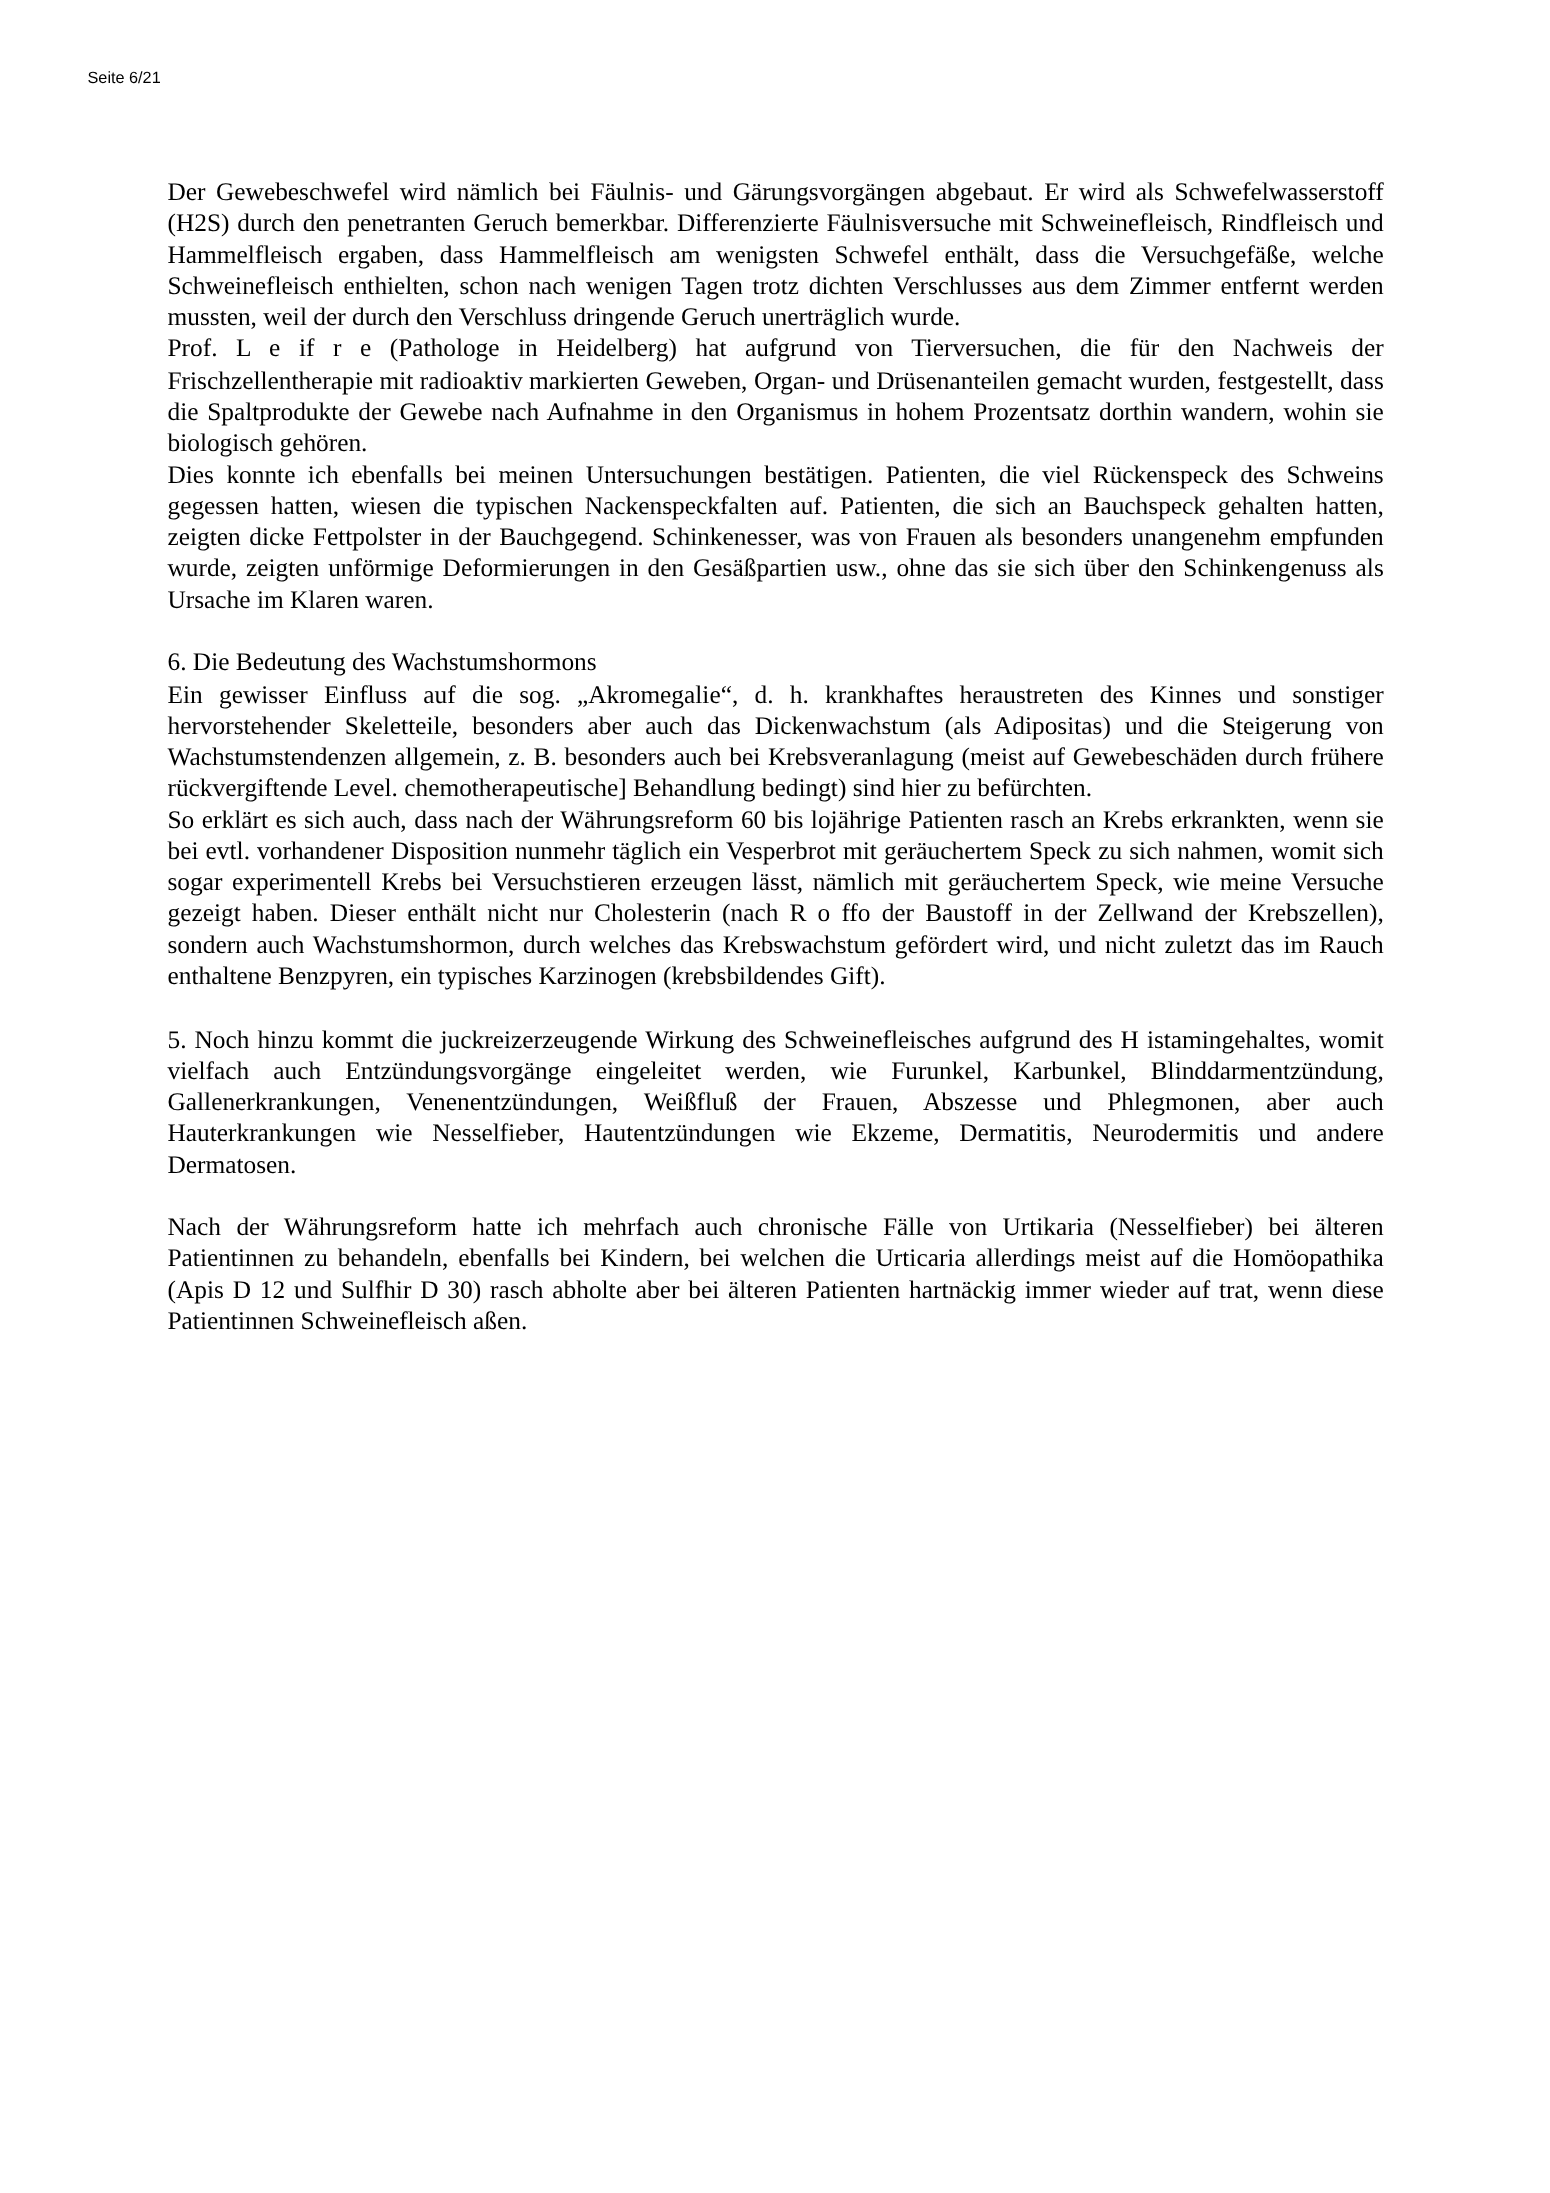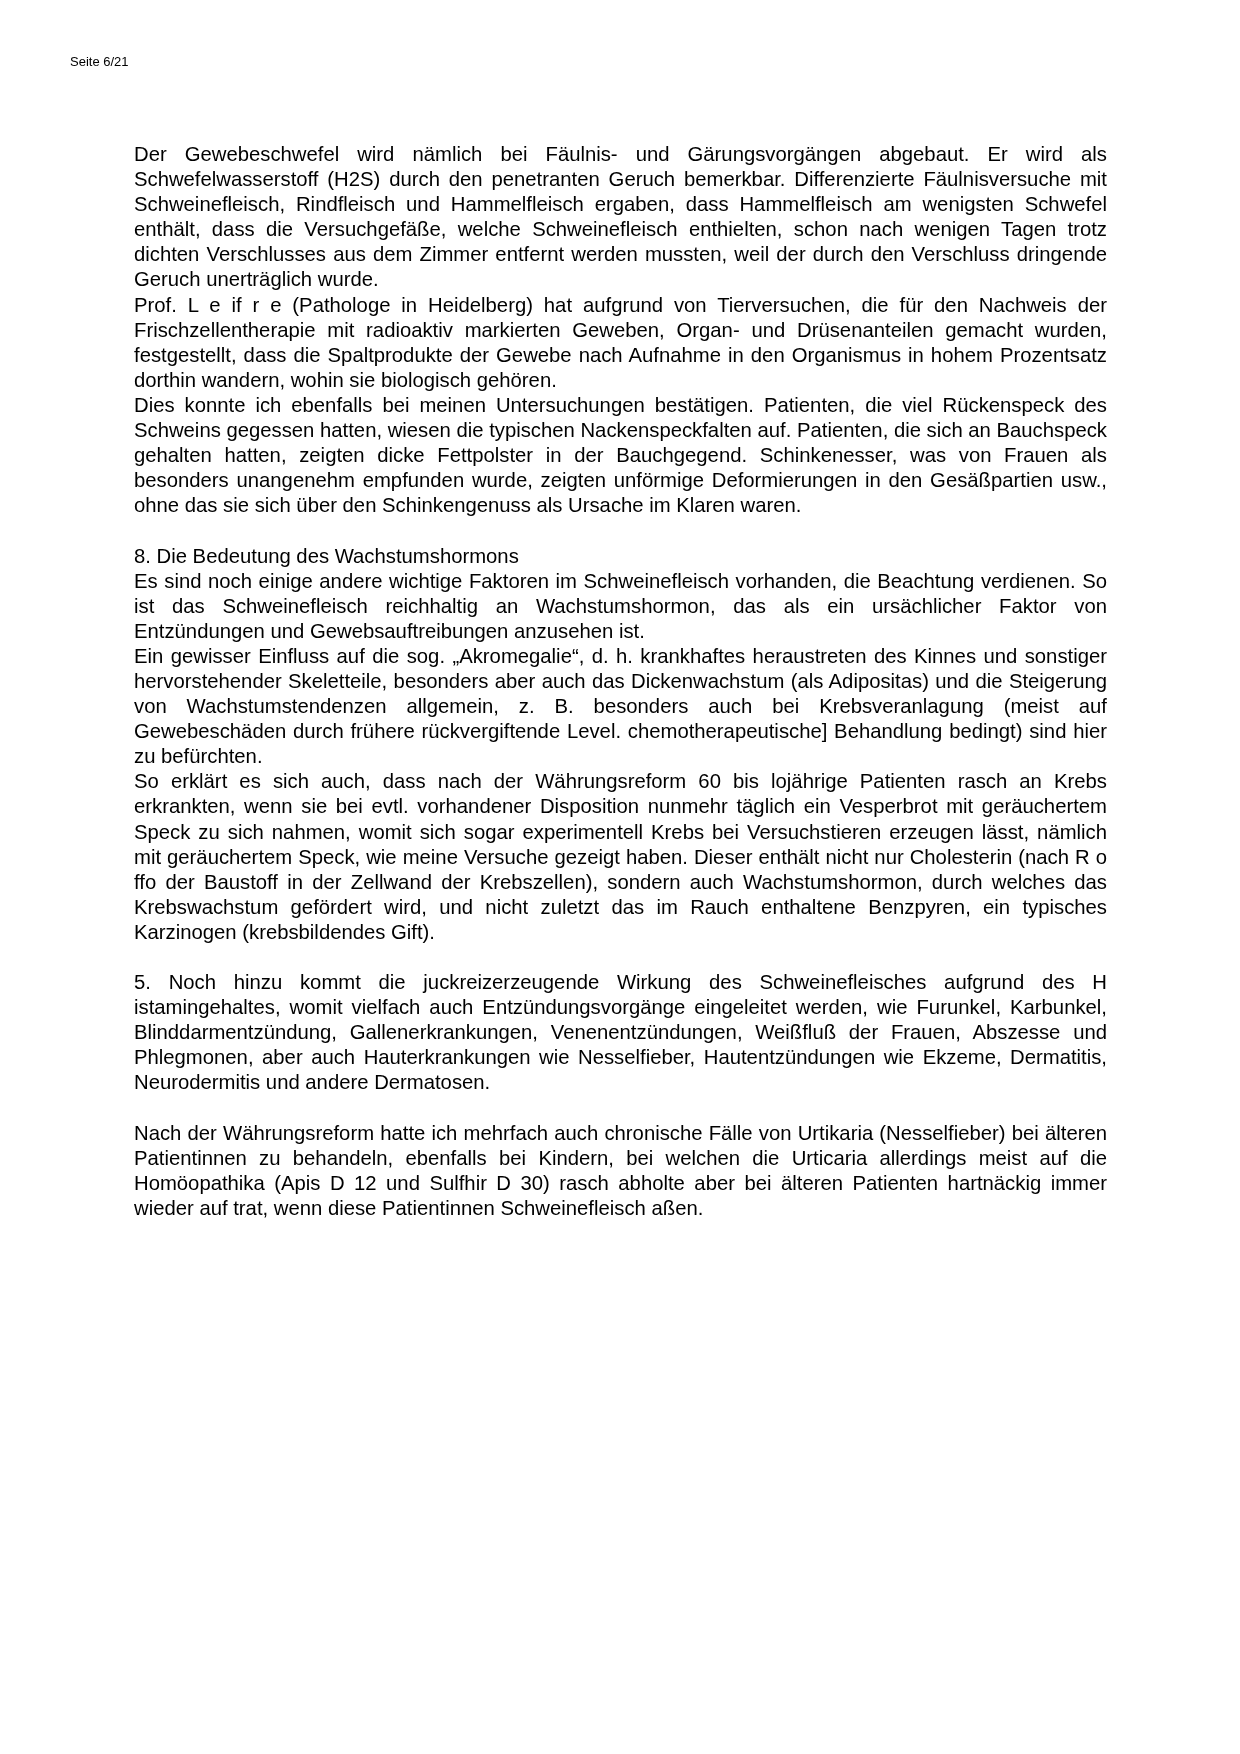--- a/index.html
+++ b/index.html
@@ -29,36 +29,36 @@
       width: 973px;
       font-size: 20.3px;
       line-height: 25.1px;
       letter-spacing: 0;
     }
     .para {
       margin: 0;
       text-align: justify;
       text-align-last: left;
       hyphens: none;
+      font-family: Liberation Serif, serif;
     }
     .gap {
       height: 25.1px;
     }
   </style>
 </head>
 <body>
 
 <div class="page-header">Seite 6/21</div>
 
 <div class="body-text">
   <p class="para">Der Gewebeschwefel wird nämlich bei Fäulnis- und Gärungsvorgängen abgebaut. Er wird als Schwefelwasserstoff (H2S) durch den penetranten Geruch bemerkbar. Differenzierte Fäulnisversuche mit Schweinefleisch, Rindfleisch und Hammelfleisch ergaben, dass Hammelfleisch am wenigsten Schwefel enthält, dass die Versuchgefäße, welche Schweinefleisch enthielten, schon nach wenigen Tagen trotz dichten Verschlusses aus dem Zimmer entfernt werden mussten, weil der durch den Verschluss dringende Geruch unerträglich wurde.</p>
   <p class="para">Prof. L e if r e (Pathologe in Heidelberg) hat aufgrund von Tierversuchen, die für den Nachweis der Frischzellentherapie mit radioaktiv markierten Geweben, Organ- und Drüsenanteilen gemacht wurden, festgestellt, dass die Spaltprodukte der Gewebe nach Aufnahme in den Organismus in hohem Prozentsatz dorthin wandern, wohin sie biologisch gehören.</p>
   <p class="para">Dies konnte ich ebenfalls bei meinen Untersuchungen bestätigen. Patienten, die viel Rückenspeck des Schweins gegessen hatten, wiesen die typischen Nackenspeckfalten auf. Patienten, die sich an Bauchspeck gehalten hatten, zeigten dicke Fettpolster in der Bauchgegend. Schinkenesser, was von Frauen als besonders unangenehm empfunden wurde, zeigten unförmige Deformierungen in den Gesäßpartien usw., ohne das sie sich über den Schinkengenuss als Ursache im Klaren waren.</p>
   <div class="gap"></div>
-  <p class="para">8. Die Bedeutung des Wachstumshormons</p>
-  <p class="para">Es sind noch einige andere wichtige Faktoren im Schweinefleisch vorhanden, die Beachtung verdienen. So ist das Schweinefleisch reichhaltig an Wachstumshormon, das als ein ursächlicher Faktor von Entzündungen und Gewebsauftreibungen anzusehen ist.</p>
+  <p class="para">6. Die Bedeutung des Wachstumshormons</p>
   <p class="para">Ein gewisser Einfluss auf die sog. „Akromegalie“, d. h. krankhaftes heraustreten des Kinnes und sonstiger hervorstehender Skeletteile, besonders aber auch das Dickenwachstum (als Adipositas) und die Steigerung von Wachstumstendenzen allgemein, z. B. besonders auch bei Krebsveranlagung (meist auf Gewebeschäden durch frühere rückvergiftende Level. chemotherapeutische] Behandlung bedingt) sind hier zu befürchten.</p>
   <p class="para">So erklärt es sich auch, dass nach der Währungsreform 60 bis lojährige Patienten rasch an Krebs erkrankten, wenn sie bei evtl. vorhandener Disposition nunmehr täglich ein Vesperbrot mit geräuchertem Speck zu sich nahmen, womit sich sogar experimentell Krebs bei Versuchstieren erzeugen lässt, nämlich mit geräuchertem Speck, wie meine Versuche gezeigt haben. Dieser enthält nicht nur Cholesterin (nach R o ffo der Baustoff in der Zellwand der Krebszellen), sondern auch Wachstumshormon, durch welches das Krebswachstum gefördert wird, und nicht zuletzt das im Rauch enthaltene Benzpyren, ein typisches Karzinogen (krebsbildendes Gift).</p>
   <div class="gap"></div>
   <p class="para">5. Noch hinzu kommt die juckreizerzeugende Wirkung des Schweinefleisches aufgrund des H istamingehaltes, womit vielfach auch Entzündungsvorgänge eingeleitet werden, wie Furunkel, Karbunkel, Blinddarmentzündung, Gallenerkrankungen, Venenentzündungen, Weißfluß der Frauen, Abszesse und Phlegmonen, aber auch Hauterkrankungen wie Nesselfieber, Hautentzündungen wie Ekzeme, Dermatitis, Neurodermitis und andere Dermatosen.</p>
   <div class="gap"></div>
   <p class="para">Nach der Währungsreform hatte ich mehrfach auch chronische Fälle von Urtikaria (Nesselfieber) bei älteren Patientinnen zu behandeln, ebenfalls bei Kindern, bei welchen die Urticaria allerdings meist auf die Homöopathika (Apis D 12 und Sulfhir D 30) rasch abholte aber bei älteren Patienten hartnäckig immer wieder auf trat, wenn diese Patientinnen Schweinefleisch aßen.</p>
 </div>
 
 </body></html>

